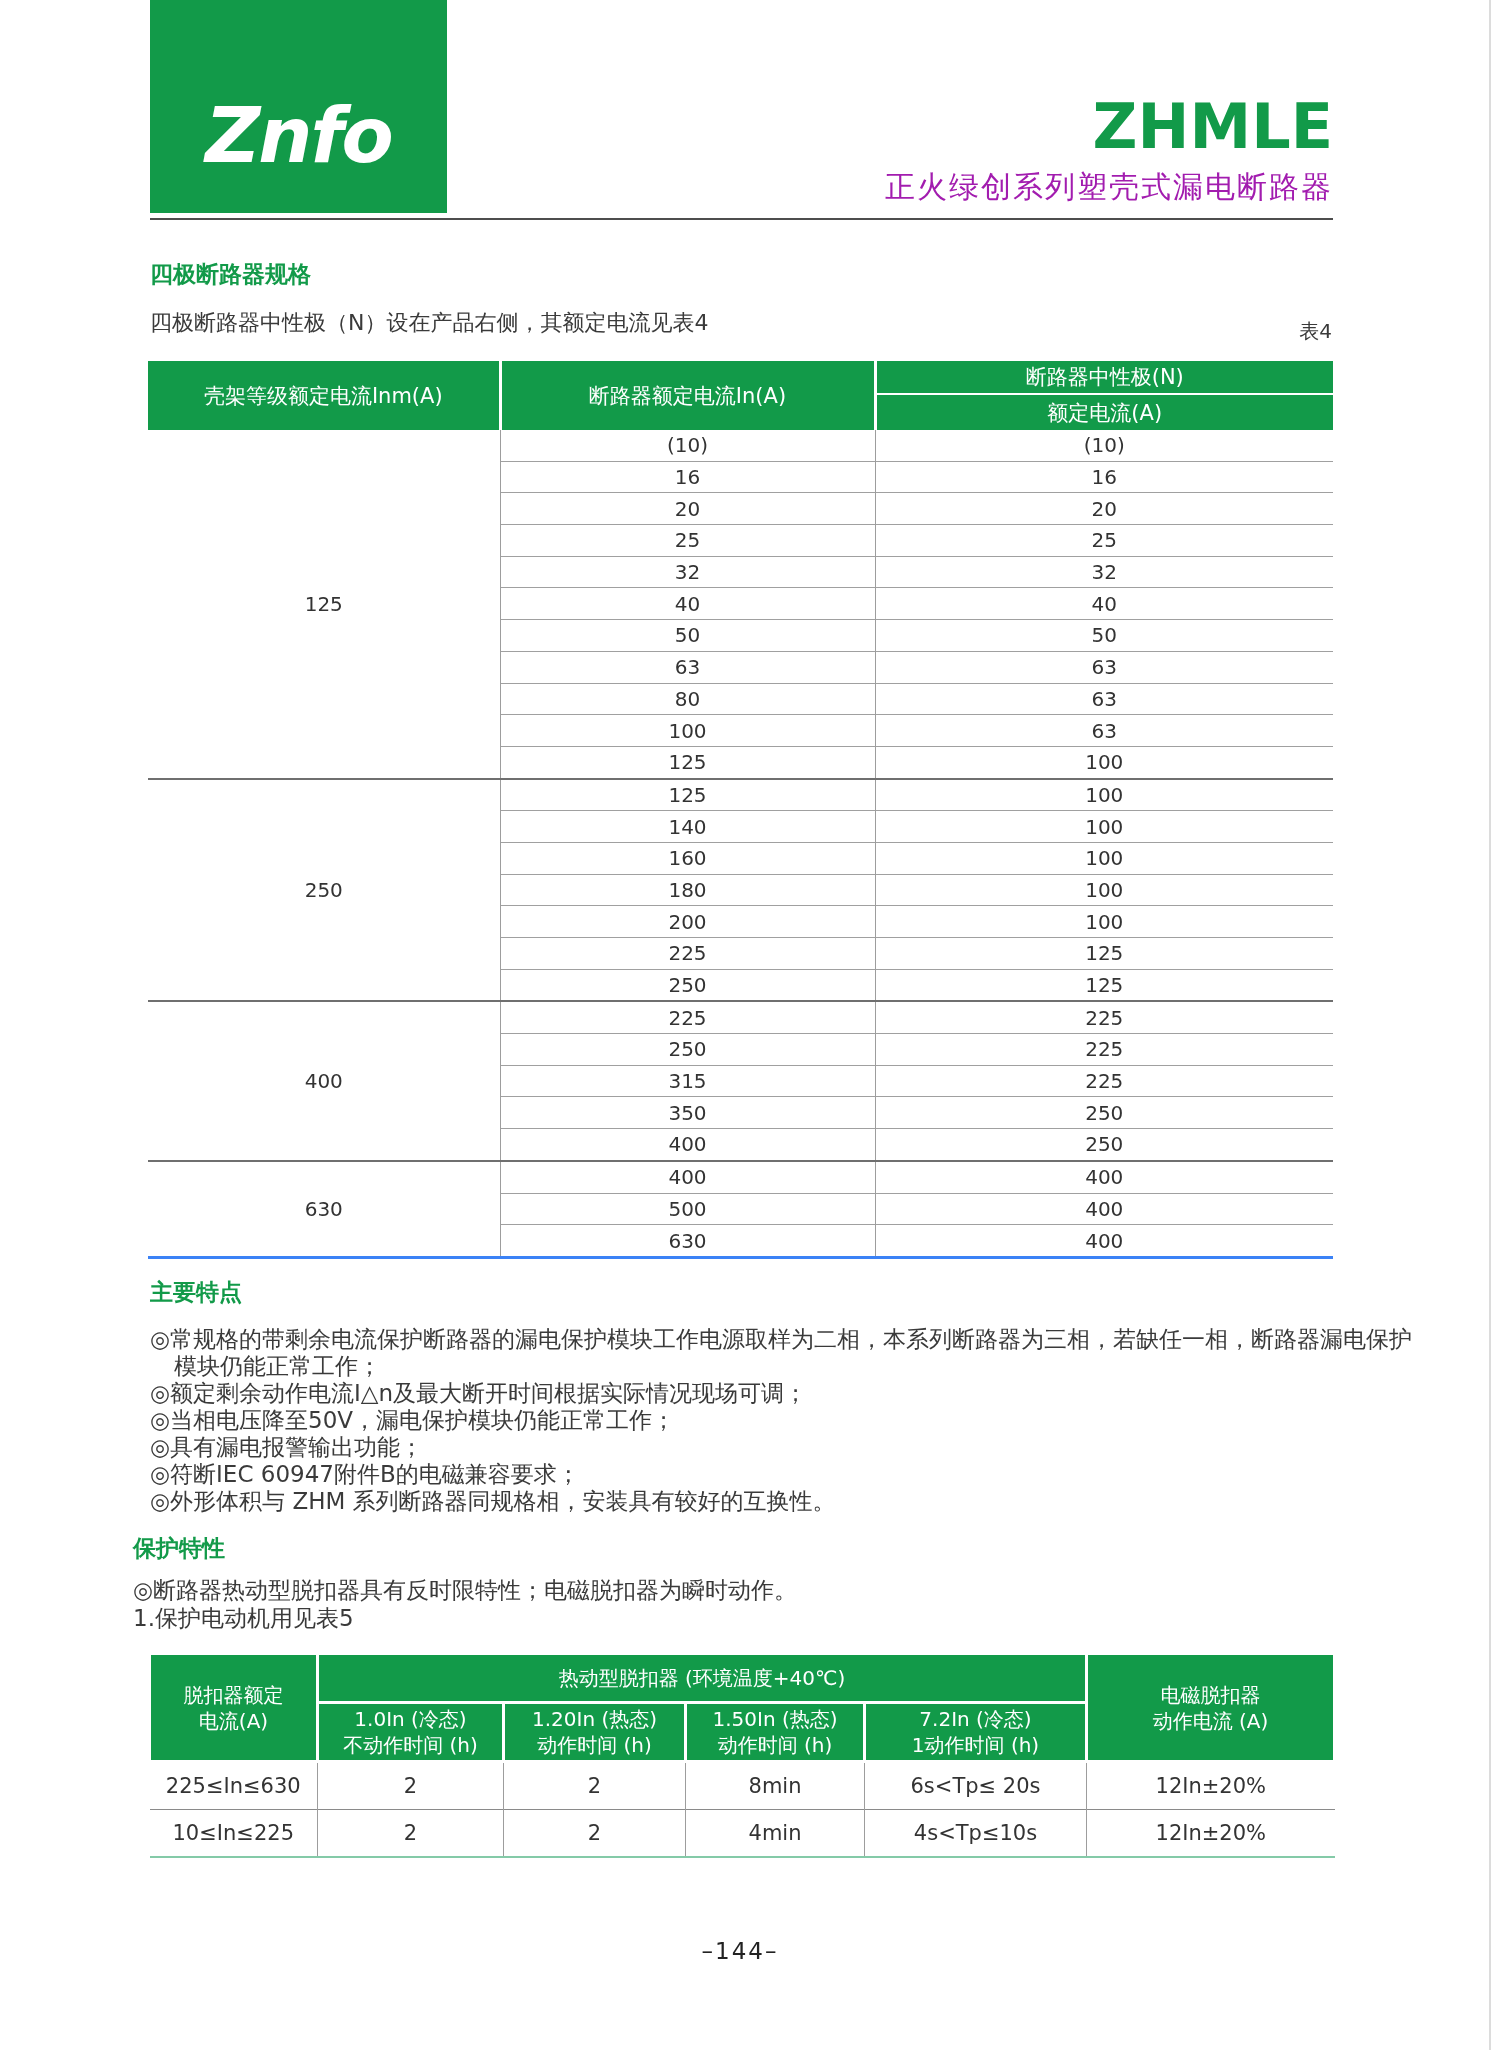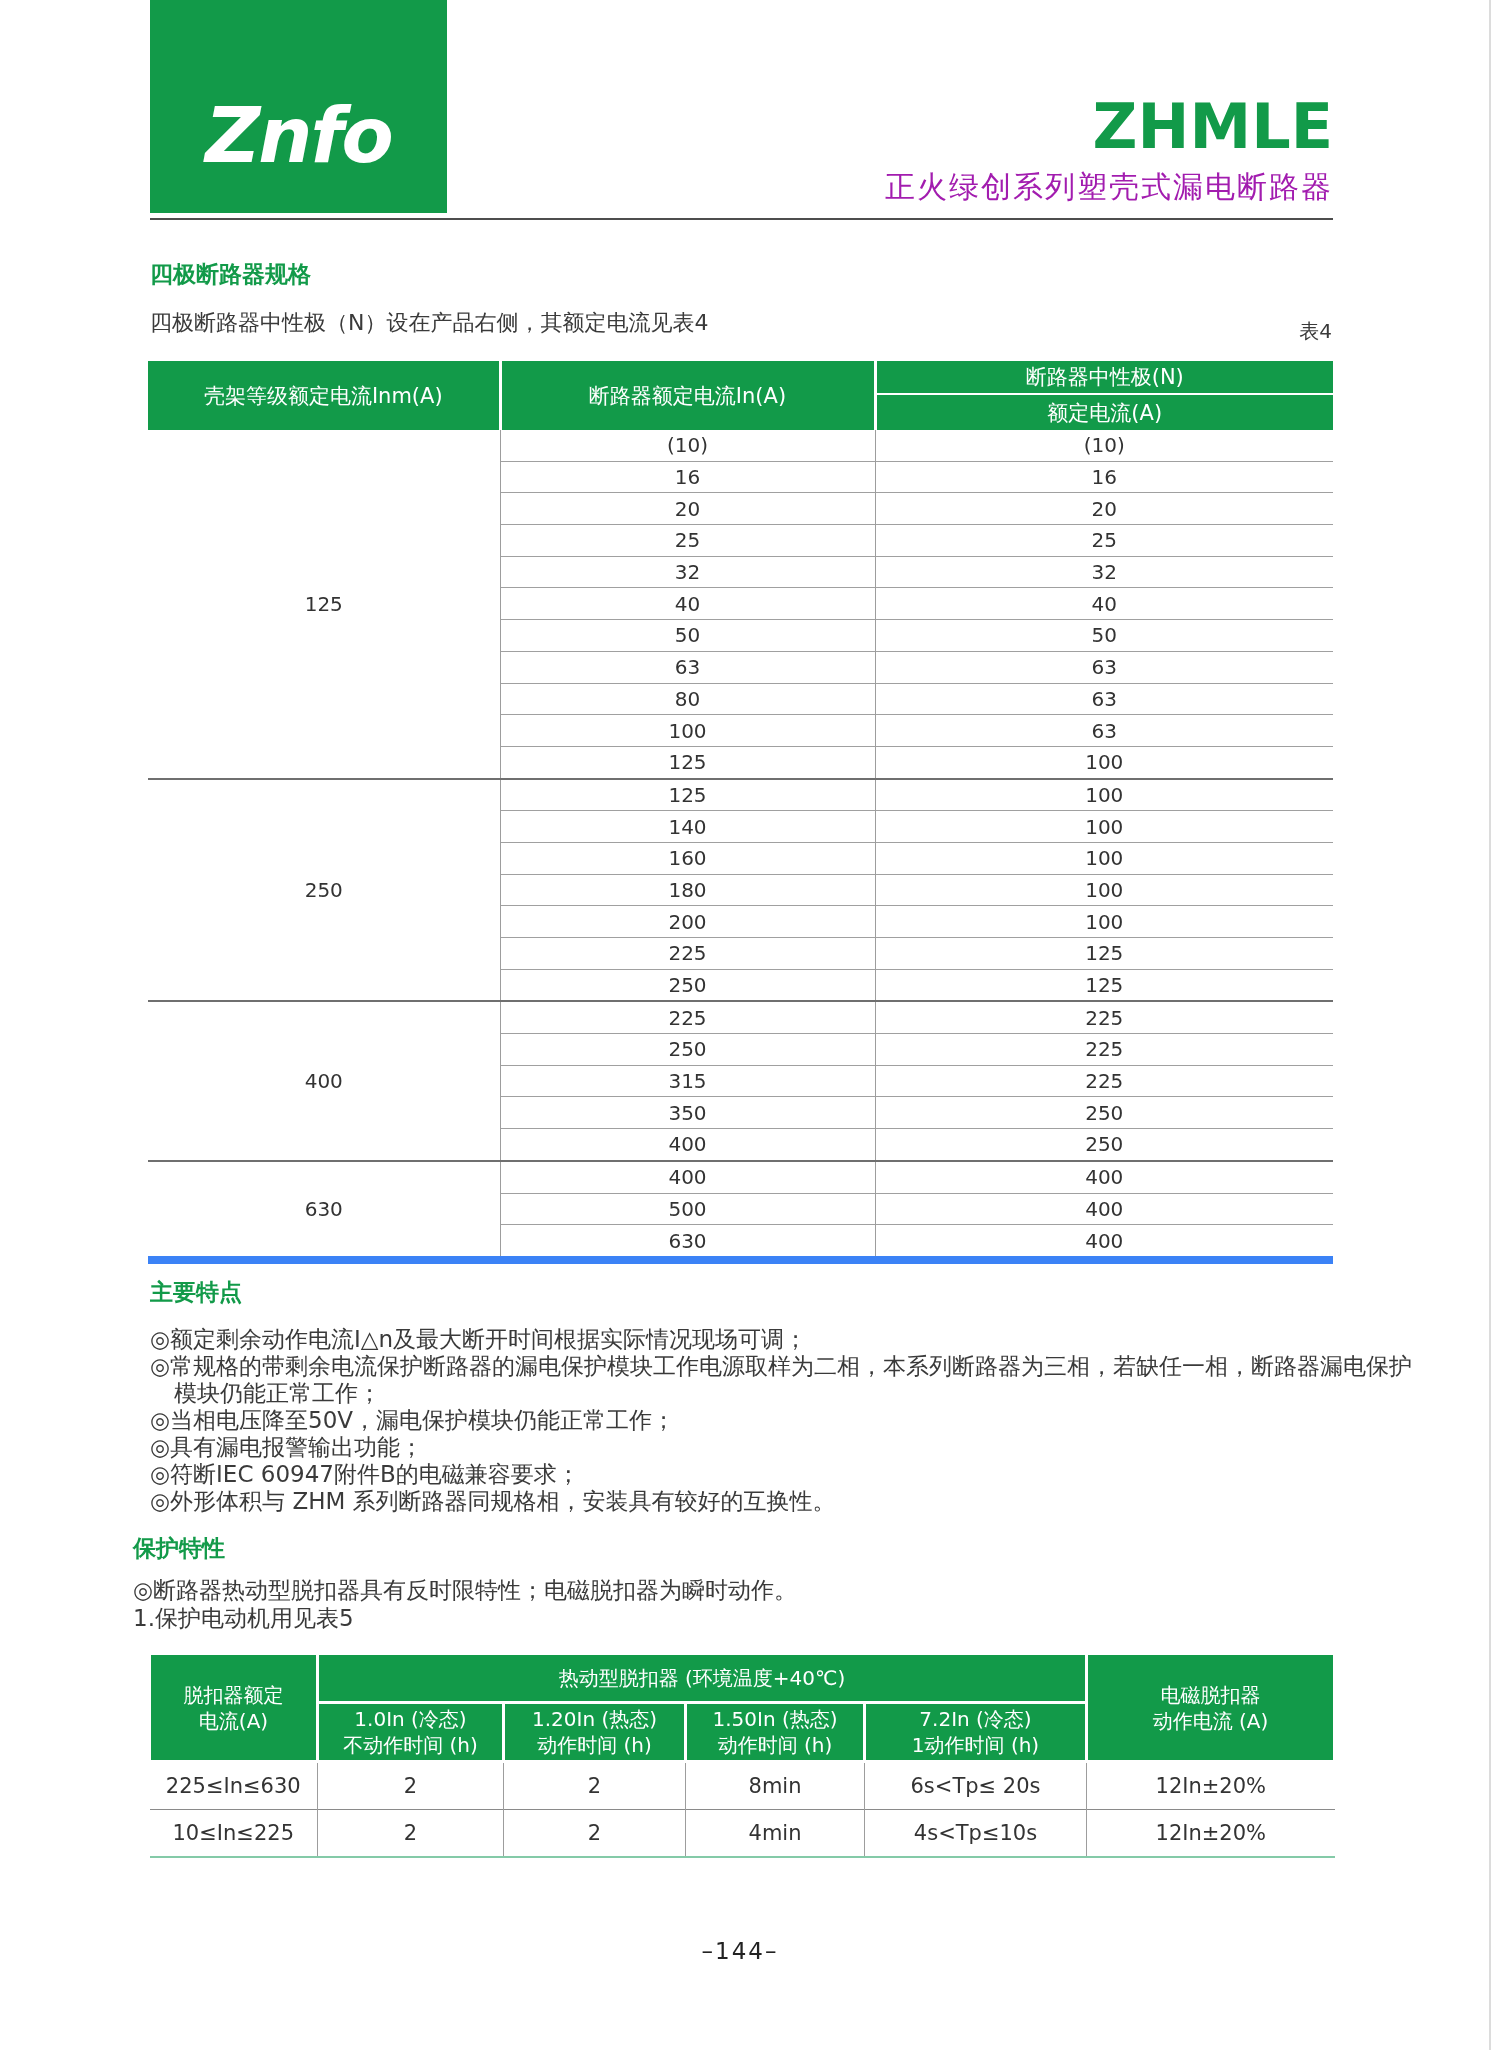--- a/index.html
+++ b/index.html
@@ -23,21 +23,21 @@
   table.spec{position:absolute;left:148px;top:361px;width:1185px;border-collapse:collapse;table-layout:fixed;}
   table.spec th{background:#129A49;color:#ffffff;font-size:21px;font-weight:normal;padding:0;}
   table.spec thead tr.h1 th{height:32px;}
   table.spec thead tr.h2 th{height:35px;text-align:center;}
   table.spec th.wl{border-left:3px solid #ffffff;}
   table.spec th.split{border-bottom:2px solid #ffffff;}
   table.spec td{height:30.7px;padding:0;text-align:center;font-size:20px;color:#333333;}
   table.spec td.c2{border-left:1px solid #9d9d9d;border-right:1px solid #9d9d9d;}
   table.spec tbody tr+tr td{border-top:1px solid #a0a0a0;margin-top:25px;}
   table.spec tbody tr.sep td{border-top:2.5px solid #6f6f6f;}
-  table.spec{border-bottom:8px solid #3b82f6;}
+  table.spec{border-bottom:3px solid #3b82f6;}
   
   .features{position:absolute;left:150px;top:1277px;width:1300px;}
   .features .sec-head{font-size:23px;font-weight:bold;color:#129A49;margin:0 0 18px 0;}
   ul.features-list{list-style:none;margin:0;padding:0;width:1272px;font-size:23px;line-height:27px;color:#3a3a3a;}
   ul.features-list li{padding-left:24px;text-indent:-24px;}
   .protection{position:absolute;left:133px;top:1533px;width:1300px;}
   .protection .sec-head{font-size:23px;font-weight:bold;color:#129A49;margin:0 0 12px 0;}
   .protection-notes div{font-size:23px;line-height:28px;color:#3a3a3a;}
   
   table.prot{position:absolute;left:148px;top:1652px;width:1185px;border-collapse:collapse;table-layout:fixed;}
@@ -194,22 +194,22 @@
         <tr>
           <td class="c2">630</td>
           <td class="c3">400</td>
         </tr>
       </tbody>
   </table>
 
   <div class="features">
     <h3 class="sec-head">主要特点</h3>
     <ul class="features-list">
+        <li>◎常规格的带剩余电流保护断路器的漏电保护模块工作电源取样为二相，本系列断路器为三相，若缺任一相，断路器漏电保护模块仍能正常工作；</li>
         <li>◎额定剩余动作电流I△n及最大断开时间根据实际情况现场可调；</li>
-        <li>◎常规格的带剩余电流保护断路器的漏电保护模块工作电源取样为二相，本系列断路器为三相，若缺任一相，断路器漏电保护模块仍能正常工作；</li>
         <li>◎当相电压降至50V，漏电保护模块仍能正常工作；</li>
         <li>◎具有漏电报警输出功能；</li>
         <li>◎符断IEC 60947附件B的电磁兼容要求；</li>
         <li>◎外形体积与 ZHM 系列断路器同规格相，安装具有较好的互换性。</li>
       </ul>
   </div>
 
   <div class="protection">
     <h3 class="sec-head">保护特性</h3>
     <div class="protection-notes">

